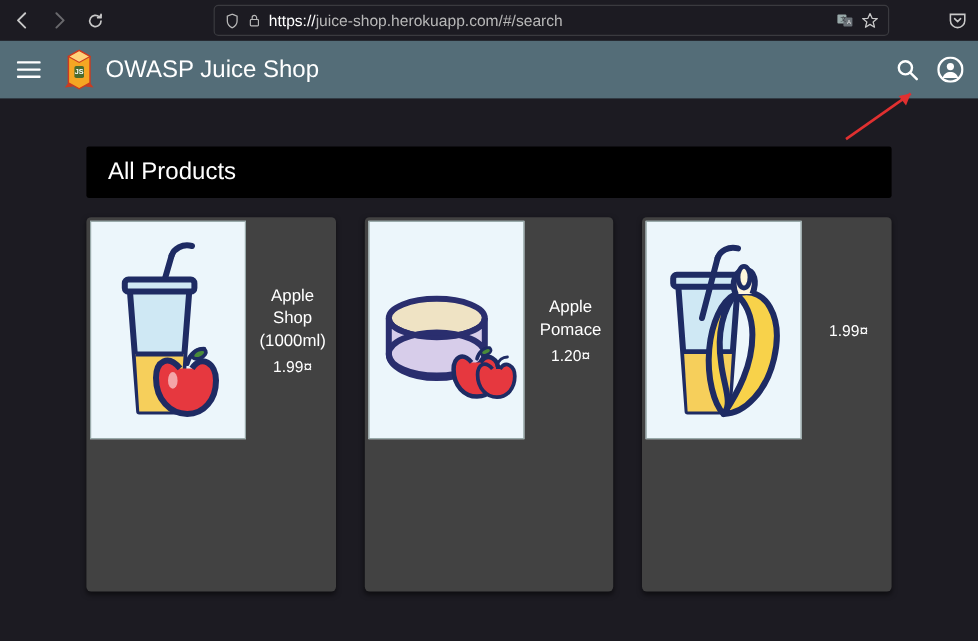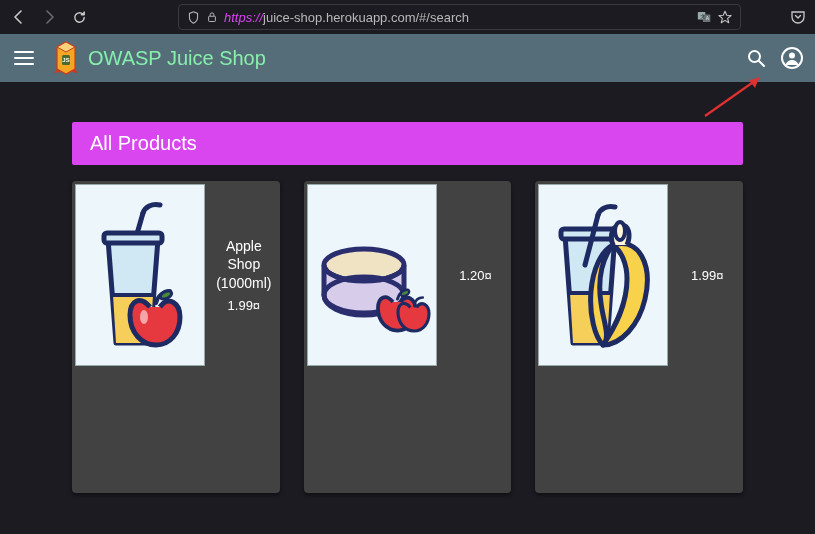--- a/index.html
+++ b/index.html
@@ -3,38 +3,38 @@
 <meta charset="utf-8">
 <style>
   * { box-sizing: border-box; margin: 0; padding: 0; }
   html, body { width: 815px; height: 534px; font-family: Arial, sans-serif; background: #1c1b22; overflow: hidden; }
   
   .browser-bar { height: 34px; background: #1c1b22; display: flex; align-items: center; padding: 0 8px; gap: 8px; }
   .nav-btn { width: 22px; height: 22px; display: flex; align-items: center; justify-content: center; color: #c8c8c8; cursor: pointer; font-size: 16px; }
   .url-wrap { flex: 1; display: flex; align-items: center; background: #1c1b22; border: 1px solid #3a3a3f; border-radius: 4px; height: 26px; padding: 0 8px; gap: 6px; margin-left: 80px; margin-right: 40px; }
   .url-icon { color: #b8b8b8; font-size: 12px; display:flex; align-items:center; }
   .url-text { color: #b8b8b8; font-size: 13px; flex: 1; white-space: nowrap; overflow: hidden; }
-  .url-text .proto { color: #d946ef; font-style: italic; }
+  .url-text .proto { color: #ffffff; }
   .right-icons { display: flex; gap: 10px; align-items:center; }
   .chrome-icon { width:18px; height:18px; display:flex; align-items:center; justify-content:center; color:#c8c8c8; }
 
   
-  .app-header { height: 48px; background: #546d78; display:flex; align-items:center; padding: 0 12px; color: #86efac; position: relative; }
+  .app-header { height: 48px; background: #546d78; display:flex; align-items:center; padding: 0 12px; color: #ffffff; position: relative; }
   .hamburger { width: 24px; height: 24px; display:flex; align-items:center; justify-content:center; cursor:pointer; }
   .logo { width: 28px; height: 32px; margin: 0 8px 0 16px; display:flex; align-items:center; justify-content:center; }
   .app-title { font-size: 20px; font-weight: 400; }
   .header-right { margin-left:auto; display:flex; align-items:center; gap:14px; }
   .header-icon { width:22px; height:22px; display:flex; align-items:center; justify-content:center; cursor:pointer; color:#fff; }
 
   
   .arrow { position:absolute; right: 44px; top: 72px; pointer-events:none; }
 
   
   .content { padding: 40px 0 0 0; }
-  .section-header { margin: 0 72px 16px 72px; background:#d946ef; color:#fff; font-size:20px; padding:10px 18px; border-radius:2px; }
+  .section-header { margin: 0 72px 16px 72px; background:#000000; color:#fff; font-size:20px; padding:10px 18px; border-radius:2px; }
   .cards { display:flex; gap:24px; padding: 0 72px; }
   .card { width: 226px; height: 312px; background:#424242; border-radius:4px; box-shadow: 0 2px 4px rgba(0,0,0,0.5); display:flex; flex-direction:column; cursor:pointer; }
   .card-top { display:flex; height: 188px; }
   .card-img { width: 130px; height: 182px; margin:3px; background:#ecf6fb; border:1px solid #9aa; display:flex; align-items:center; justify-content:center; }
   .card-info { flex:1; display:flex; flex-direction:column; align-items:center; justify-content:center; color:#fff; font-size:14px; text-align:center; padding: 0 4px; }
   .card-name { margin-bottom: 6px; line-height:1.3; }
   .card-price { font-size:13px; }
 </style>
 </head>
 <body>
@@ -177,20 +177,21 @@
               <path d="M26 16 C28 8 34 4 40 4" stroke="#1e2b63" stroke-width="4" fill="none" stroke-linecap="round"></path>
               <ellipse cx="36" cy="8" rx="6" ry="3.5" fill="#4a8b3a" stroke="#1e2b63" stroke-width="3" transform="rotate(-25 36 8)"></ellipse>
             </g>
             <g transform="translate(86,100) scale(0.62)">
               <path d="M20 20 C10 8 0 14 0 28 C0 46 12 58 26 58 C40 58 50 46 50 30 C50 16 38 8 30 20" fill="#e6383f" stroke="#1e2b63" stroke-width="5"></path>
               <path d="M26 16 C28 8 34 4 40 4" stroke="#1e2b63" stroke-width="4" fill="none" stroke-linecap="round"></path>
             </g>
           </svg>
         </div>
         <div class="card-info">
+          <div class="card-name">Apple Pomace</div>
           <div class="card-price">1.20¤</div>
         </div>
       </div>
     </div>
 
     <div class="card">
       <div class="card-top">
         <div class="card-img">
           <svg width="120" height="160" viewBox="0 0 120 160">
 

